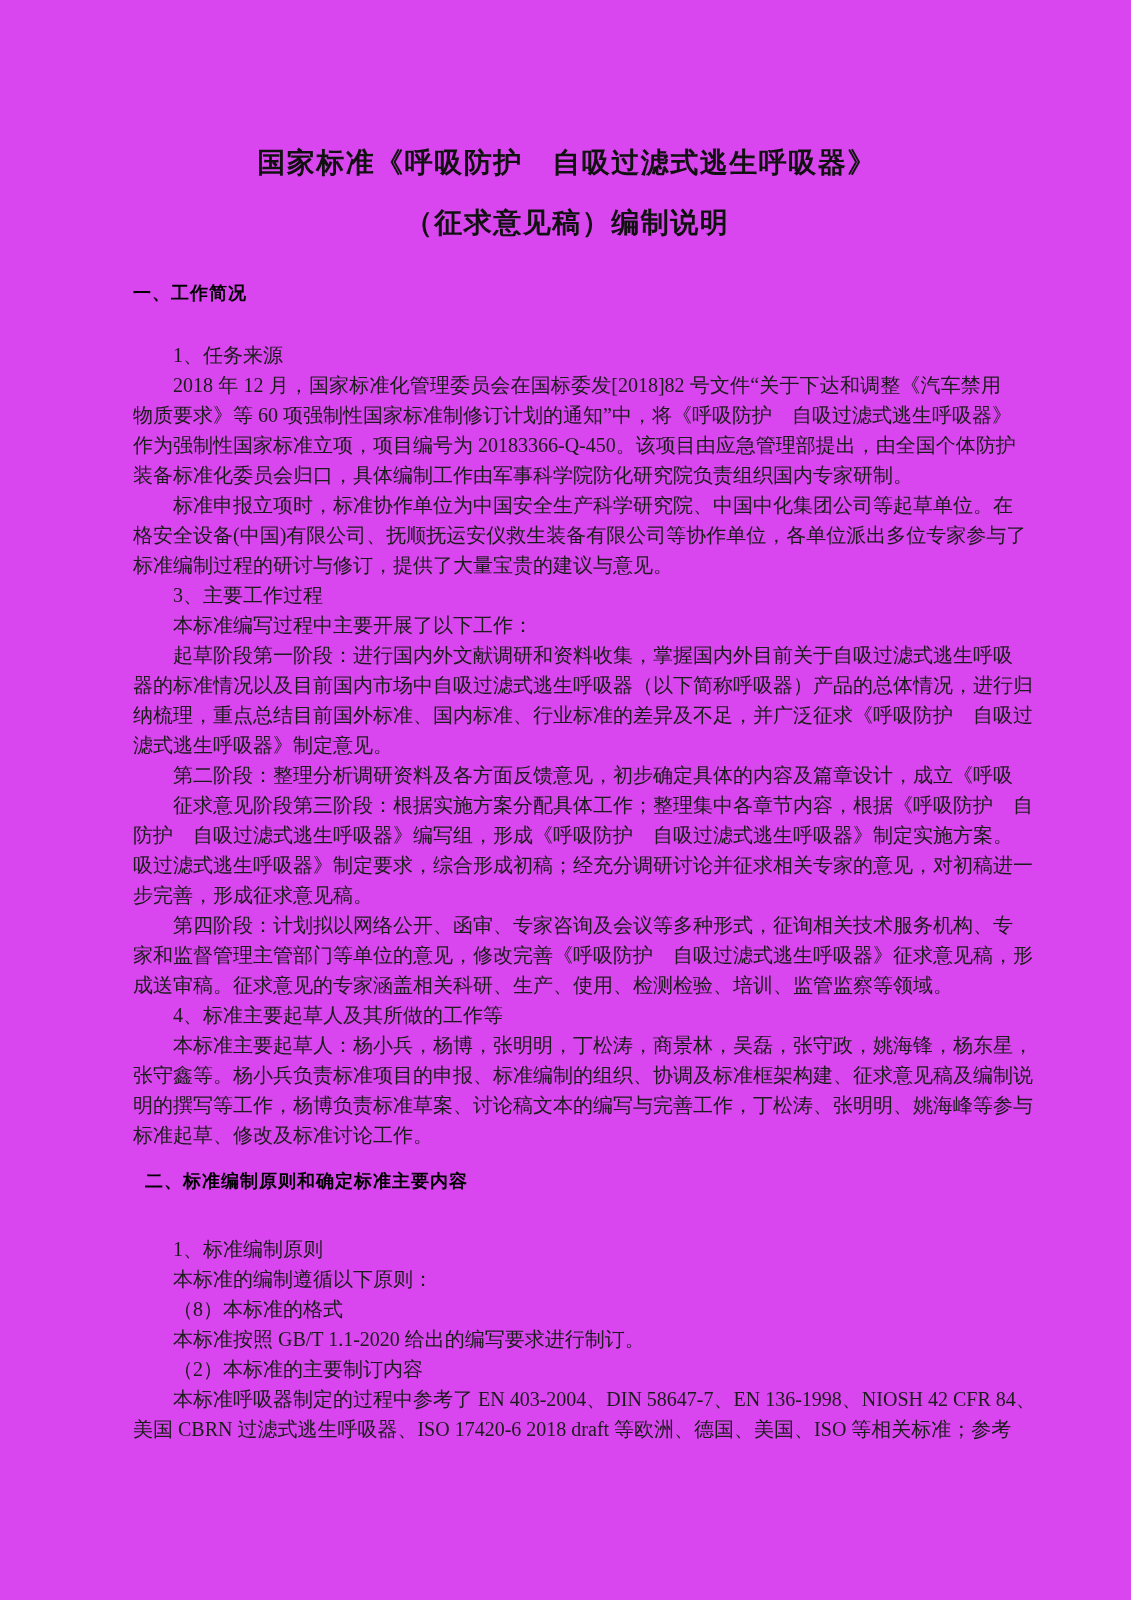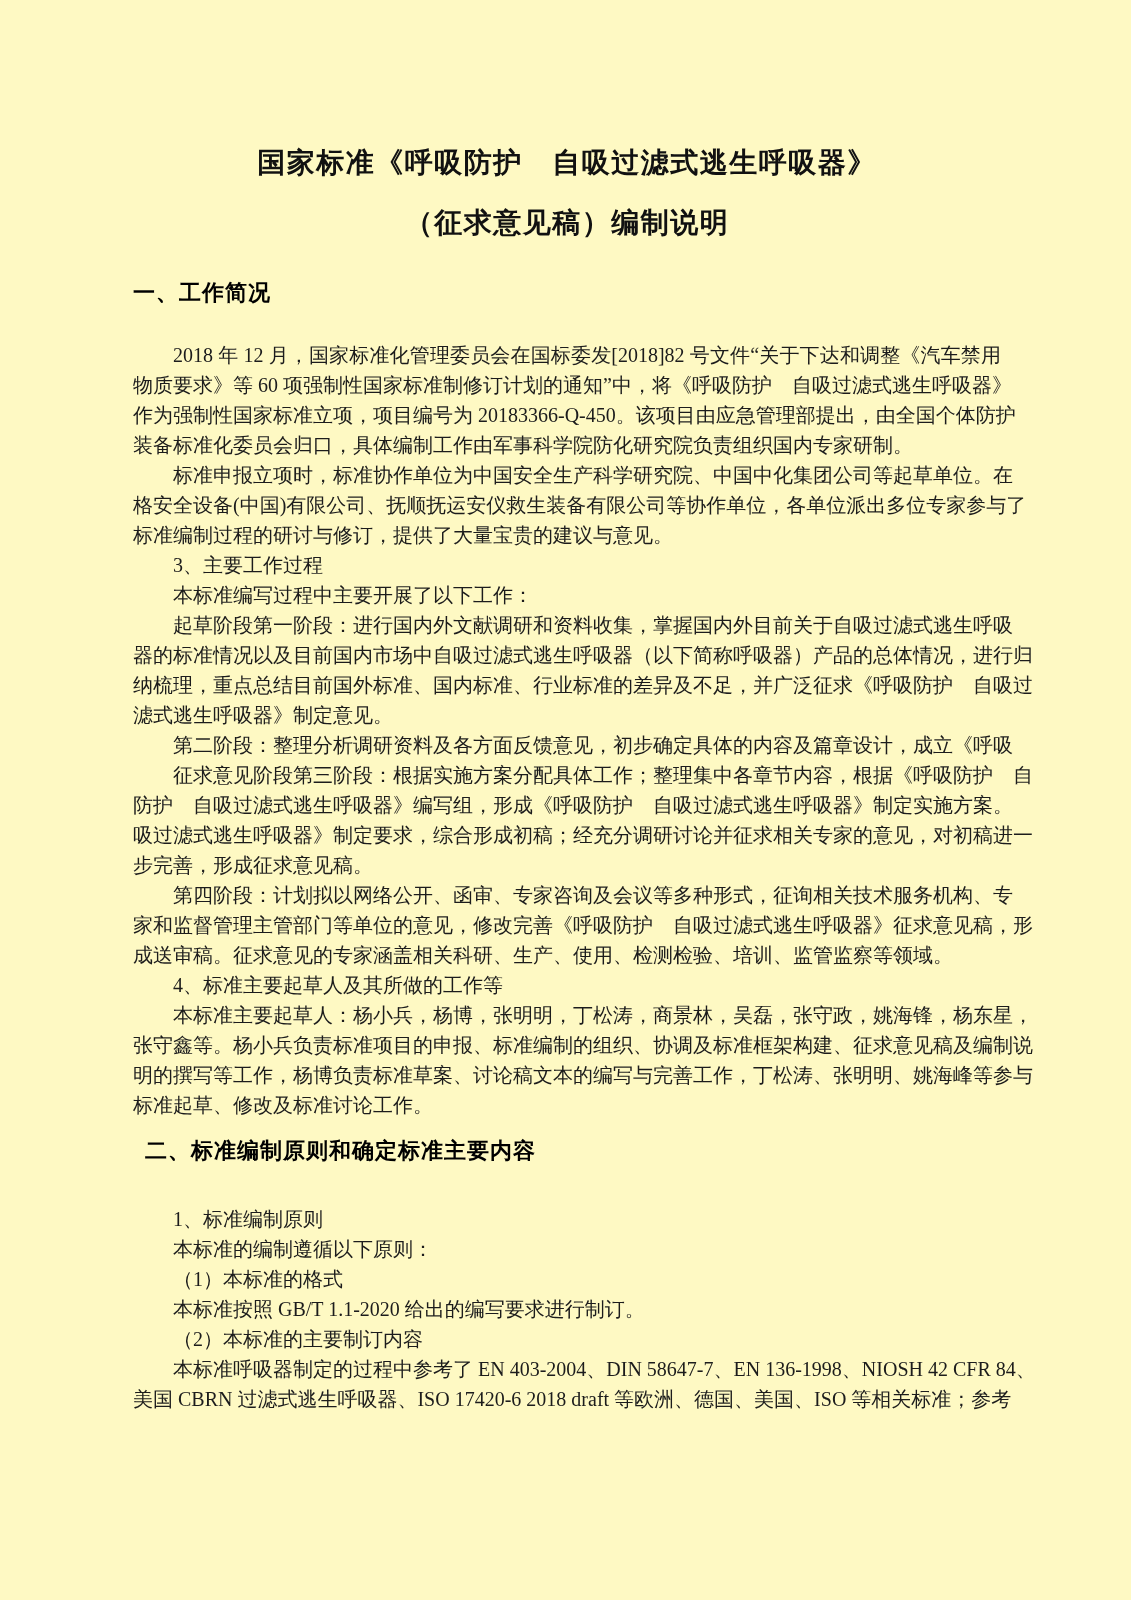--- a/index.html
+++ b/index.html
@@ -5,21 +5,21 @@
   html, body {
     margin: 0;
     padding: 0;
     background: #e8e8e8;
   }
   .page {
     position: relative;
     width: 1131px;
     height: 1600px;
     margin: 0 auto;
-    background: #fef9c3;
+    background: #d946ef;
     box-sizing: border-box;
     padding: 146px 130px 0 133px;
     color: #1c1c1c;
     font-family: "Liberation Serif", "DejaVu Serif", serif;
     overflow: hidden;
   }
   .doc-title {
     text-align: center;
     font-weight: bold;
     font-size: 28px;
@@ -27,21 +27,21 @@
     letter-spacing: 1.5px;
     color: #111;
     white-space: nowrap;
   }
   .doc-title.second {
     margin-top: 26px;
   }
   .sec-heading {
     font-family: "Liberation Sans", "DejaVu Sans", sans-serif;
     font-weight: bold;
-    font-size: 22px;
+    font-size: 18px;
     line-height: 30px;
     letter-spacing: 1px;
     color: #000;
     margin: 38px 0 0 0;
     white-space: nowrap;
   }
   .doc-section:not(:first-child) .sec-heading {
     margin-top: 16px;
     margin-left: 12px;
   }
@@ -69,20 +69,21 @@
 </head>
 <body>
 
 <div class="page">
   <div class="doc-title">国家标准《呼吸防护　自吸过滤式逃生呼吸器》</div>
   <div class="doc-title second">（征求意见稿）编制说明</div>
   <div id="doc-body">
       <section class="doc-section">
         <h2 class="sec-heading">一、工作简况</h2>
         <div class="sec-body">
+          <div class="line indent">1、任务来源</div>
           <div class="line indent full">2018 年 12 月，国家标准化管理委员会在国标委发[2018]82 号文件“关于下达和调整《汽车禁用</div>
           <div class="line full">物质要求》等 60 项强制性国家标准制修订计划的通知”中，将《呼吸防护　自吸过滤式逃生呼吸器》</div>
           <div class="line full">作为强制性国家标准立项，项目编号为 20183366-Q-450。该项目由应急管理部提出，由全国个体防护</div>
           <div class="line">装备标准化委员会归口，具体编制工作由军事科学院防化研究院负责组织国内专家研制。</div>
           <div class="line indent full">标准申报立项时，标准协作单位为中国安全生产科学研究院、中国中化集团公司等起草单位。在</div>
           <div class="line full">格安全设备(中国)有限公司、抚顺抚运安仪救生装备有限公司等协作单位，各单位派出多位专家参与了</div>
           <div class="line">标准编制过程的研讨与修订，提供了大量宝贵的建议与意见。</div>
           <div class="line indent">3、主要工作过程</div>
           <div class="line indent">本标准编写过程中主要开展了以下工作：</div>
           <div class="line indent full">起草阶段第一阶段：进行国内外文献调研和资料收集，掌握国内外目前关于自吸过滤式逃生呼吸</div>
@@ -102,21 +103,21 @@
           <div class="line full">张守鑫等。杨小兵负责标准项目的申报、标准编制的组织、协调及标准框架构建、征求意见稿及编制说</div>
           <div class="line full">明的撰写等工作，杨博负责标准草案、讨论稿文本的编写与完善工作，丁松涛、张明明、姚海峰等参与</div>
           <div class="line">标准起草、修改及标准讨论工作。</div>
         </div>
       </section>
       <section class="doc-section">
         <h2 class="sec-heading">二、标准编制原则和确定标准主要内容</h2>
         <div class="sec-body">
           <div class="line indent">1、标准编制原则</div>
           <div class="line indent">本标准的编制遵循以下原则：</div>
-          <div class="line indent">（1）本标准的格式</div>
+          <div class="line indent">（8）本标准的格式</div>
           <div class="line indent">本标准按照 GB/T 1.1-2020 给出的编写要求进行制订。</div>
           <div class="line indent">（2）本标准的主要制订内容</div>
           <div class="line indent full">本标准呼吸器制定的过程中参考了 EN 403-2004、DIN 58647-7、EN 136-1998、NIOSH 42 CFR 84、</div>
           <div class="line full">美国 CBRN 过滤式逃生呼吸器、ISO 17420-6 2018 draft 等欧洲、德国、美国、ISO 等相关标准；参考</div>
         </div>
       </section>
     </div>
 </div>
 
 </body></html>

